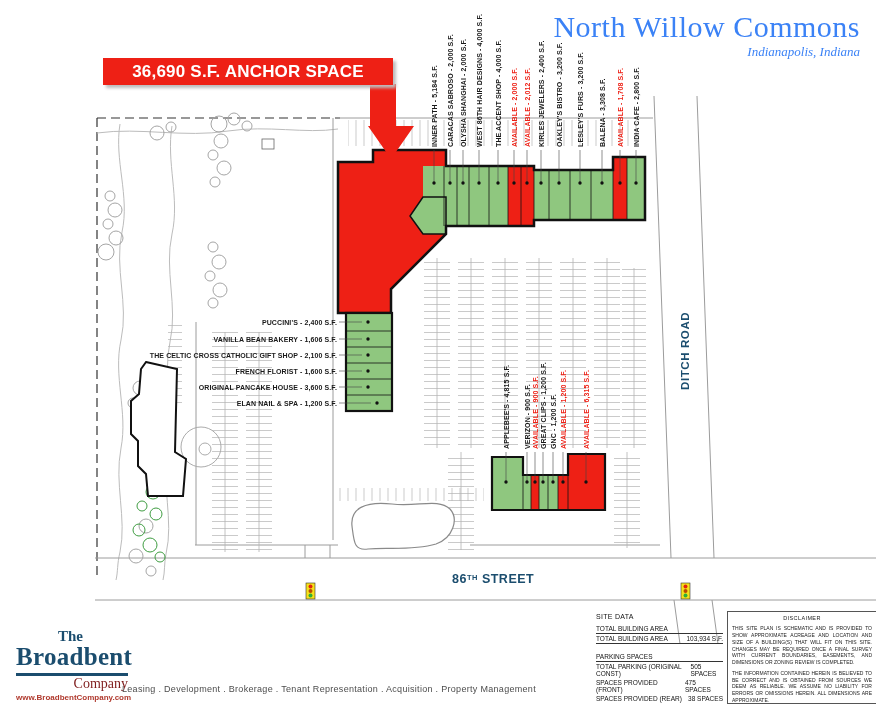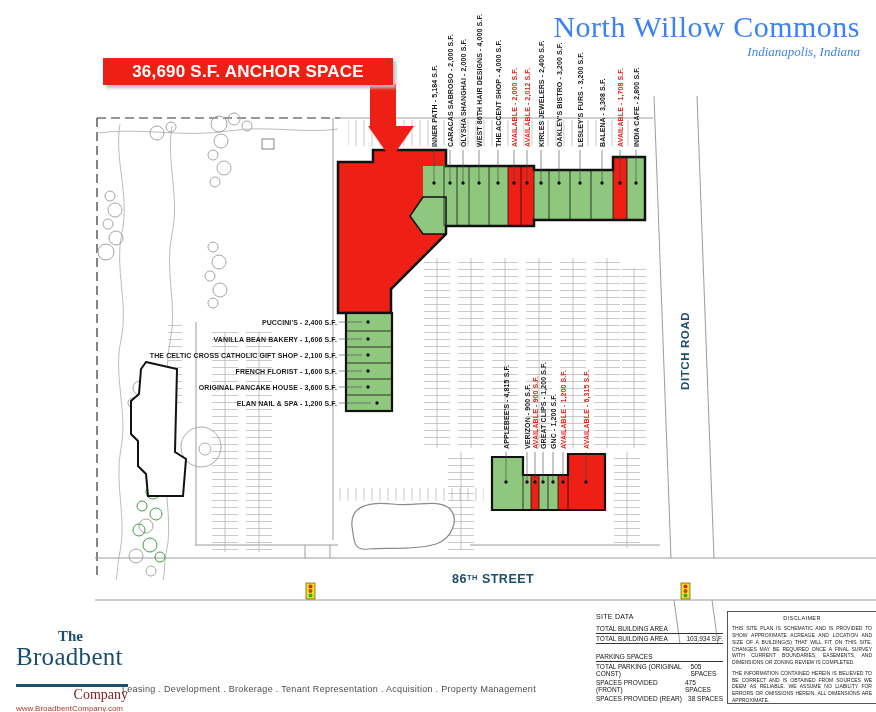--- a/index.html
+++ b/index.html
@@ -10,24 +10,24 @@
   .title-block{position:absolute;top:10px;right:16px;text-align:right;color:#3b82f6;}
   .title-main{font-family:"Liberation Serif",serif;font-size:30px;letter-spacing:.5px;line-height:1.1;}
   .title-sub{font-family:"Liberation Serif",serif;font-style:italic;font-size:13px;margin-top:1px;}
   
   .callout{position:absolute;left:103px;top:58px;width:290px;height:27px;background:#ee2015;
            box-shadow:3px 3px 3px #bdbdbd;color:#fff;font-weight:bold;font-size:17px;
            line-height:27px;text-align:center;letter-spacing:.2px;}
   
   .logo{position:absolute;left:16px;top:629px;width:112px;color:#1b4d6e;font-family:"Liberation Serif",serif;}
   .logo-the{font-size:15px;font-weight:bold;margin-left:42px;line-height:1;}
-  .logo-name{font-size:25px;font-weight:normal;line-height:1.05;letter-spacing:.3px;
-             border-bottom:3px solid #1b4d6e;padding-bottom:14px;}
+  .logo-name{font-size:25px;font-weight:bold;line-height:1.05;letter-spacing:.3px;
+             border-bottom:3px solid #1b4d6e;padding-bottom:3px;}
   .logo-co{font-size:14px;color:#7f1d1d;text-align:right;line-height:1.2;}
-  .logo-url{font-family:"Liberation Sans",sans-serif;font-size:8px;font-weight:normal;color:#b03a2e;margin-top:0;}
+  .logo-url{font-family:"Liberation Sans",sans-serif;font-size:8px;font-weight:bold;color:#b03a2e;margin-top:0;}
   .services{position:absolute;left:122px;top:684px;font-size:9px;color:#4d4d4d;letter-spacing:.3px;}
   
   .sitedata{position:absolute;left:596px;top:613px;width:127px;font-size:6.5px;color:#111;}
   .sd-title{font-size:7px;letter-spacing:.3px;margin-bottom:5px;}
   .sd-header{border-bottom:1px solid #333;margin-top:4px;padding-bottom:1px;}
   .sd-row{display:flex;justify-content:space-between;padding:1px 0;}
   .sd-row.lined{border-bottom:1px solid #333;}
   .sd-gap{height:5px;}
   
   .disclaimer{position:absolute;left:727px;top:611px;width:140px;height:85px;border:1px solid #555;

